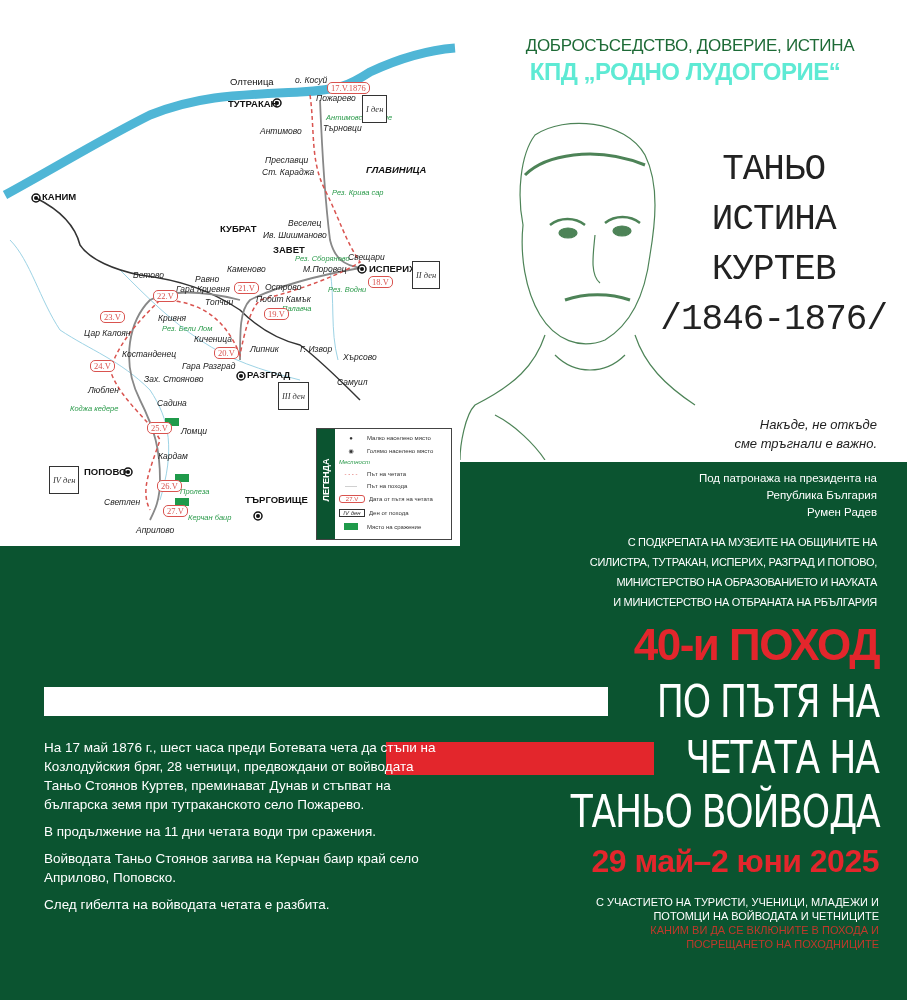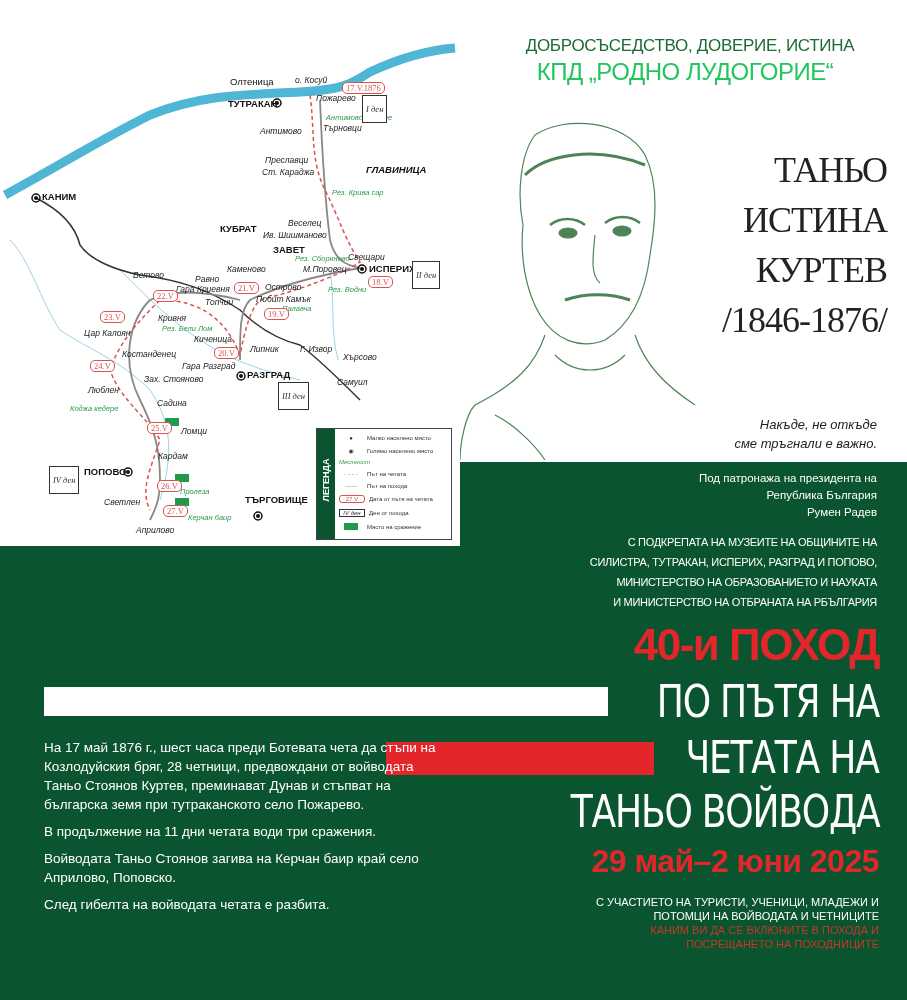--- a/index.html
+++ b/index.html
@@ -12,23 +12,23 @@
   .lbl.city{font-style:normal;font-size:9.5px;color:#111;}
   .lbl.green{color:#2a9a4a;font-weight:normal;font-size:7.5px;}
   .date-badge{position:absolute;border:1.5px solid #d9534f;border-radius:5px;color:#d9534f;font-family:"Liberation Serif",serif;font-size:8.5px;padding:0 3px;background:#fff;z-index:3;white-space:nowrap;}
   .day-badge{position:absolute;border:1px solid #333;color:#333;font-family:"Liberation Serif",serif;font-style:italic;font-size:8.5px;padding:8px 3px;background:#fff;z-index:3;white-space:nowrap;}
   .legend{position:absolute;left:316px;top:428px;width:134px;height:110px;border:1.5px solid #444;background:#fff;z-index:3;}
   .legend-bar{position:absolute;left:0;top:0;width:18px;height:110px;background:#0b5430;}
   .legend-bar span{position:absolute;left:-34px;top:46px;transform:rotate(-90deg);color:#fff;font-weight:bold;font-size:9px;width:86px;text-align:center;}
   .leg-row{position:absolute;left:22px;font-size:6px;color:#333;white-space:nowrap;display:flex;align-items:center;gap:4px;}
   .leg-sym{display:inline-block;width:24px;text-align:center;}
   .header-green{position:absolute;left:490px;top:36px;width:400px;text-align:center;color:#1d6a36;font-size:17px;letter-spacing:-0.3px;}
-  .header-black{position:absolute;left:480px;top:58px;width:410px;text-align:center;color:#22c55e;font-size:24px;font-weight:normal;letter-spacing:-0.5px;}
+  .header-black{position:absolute;left:480px;top:58px;width:410px;text-align:center;color:#5eead4;font-size:24px;font-weight:bold;letter-spacing:-0.5px;}
   .portrait{position:absolute;left:455px;top:115px;width:245px;height:345px;}
-  .name{position:absolute;right:20px;top:145px;text-align:right;color:#222;font-size:36px;line-height:50px;font-family:Liberation Serif, serif;letter-spacing:-1px;}
+  .name{position:absolute;right:20px;top:145px;text-align:center;color:#222;font-size:36px;line-height:50px;font-family:Liberation Mono, monospace;letter-spacing:-1px;}
   .quote{position:absolute;right:30px;top:415px;text-align:right;color:#222;font-style:italic;font-size:13px;line-height:19px;}
   .patron{position:absolute;right:30px;top:470px;text-align:right;color:#fff;font-size:11.5px;line-height:17px;}
   .support{position:absolute;right:30px;top:532px;text-align:right;color:#fff;font-size:11px;line-height:20px;letter-spacing:-0.3px;}
   .white-bar{position:absolute;left:44px;top:687px;width:564px;height:29px;background:#fff;}
   .red-bar{position:absolute;left:386px;top:742px;width:268px;height:33px;background:#e3262c;}
   .march-num{position:absolute;right:28px;top:620px;color:#e3262c;font-weight:bold;font-size:44px;letter-spacing:-1.5px;}
   .title-line{position:absolute;right:28px;color:#fff;font-size:44px;letter-spacing:-1.5px;font-family:"DejaVu Sans",sans-serif;font-weight:normal;transform:scaleX(0.82);transform-origin:right;}
   .dates{position:absolute;right:28px;top:843px;color:#e3262c;font-weight:bold;font-size:32px;letter-spacing:-0.5px;}
   .participation{position:absolute;right:28px;top:895px;text-align:right;color:#fff;font-size:11px;line-height:14px;}
   .invite{position:absolute;right:28px;top:923px;text-align:right;color:#c0392b;font-size:11px;line-height:14px;}
@@ -122,21 +122,21 @@
   <span class="lbl green" style="left:326px;top:113px">Антимовско ханче</span>
   <span class="lbl green" style="left:332px;top:188px">Рез. Крива сар</span>
   <span class="lbl green" style="left:295px;top:254px">Рез. Сборяново</span>
   <span class="lbl green" style="left:328px;top:285px">Рез. Водни</span>
   <span class="lbl green" style="left:282px;top:304px">Палавча</span>
   <span class="lbl green" style="left:162px;top:324px">Рез. Бели Лом</span>
   <span class="lbl green" style="left:70px;top:404px">Коджа кедере</span>
   <span class="lbl green" style="left:180px;top:487px">Пролеза</span>
   <span class="lbl green" style="left:188px;top:513px">Керчан баир</span>
 
-  <span class="date-badge" style="left:342px;top:82px">17.V.1876</span>
+  <span class="date-badge" style="left:327px;top:82px">17.V.1876</span>
   <span class="date-badge" style="left:368px;top:276px">18.V</span>
   <span class="date-badge" style="left:264px;top:308px">19.V</span>
   <span class="date-badge" style="left:214px;top:347px">20.V</span>
   <span class="date-badge" style="left:234px;top:282px">21.V</span>
   <span class="date-badge" style="left:153px;top:290px">22.V</span>
   <span class="date-badge" style="left:100px;top:311px">23.V</span>
   <span class="date-badge" style="left:90px;top:360px">24.V</span>
   <span class="date-badge" style="left:147px;top:422px">25.V</span>
   <span class="date-badge" style="left:157px;top:480px">26.V</span>
   <span class="date-badge" style="left:163px;top:505px">27.V</span>

